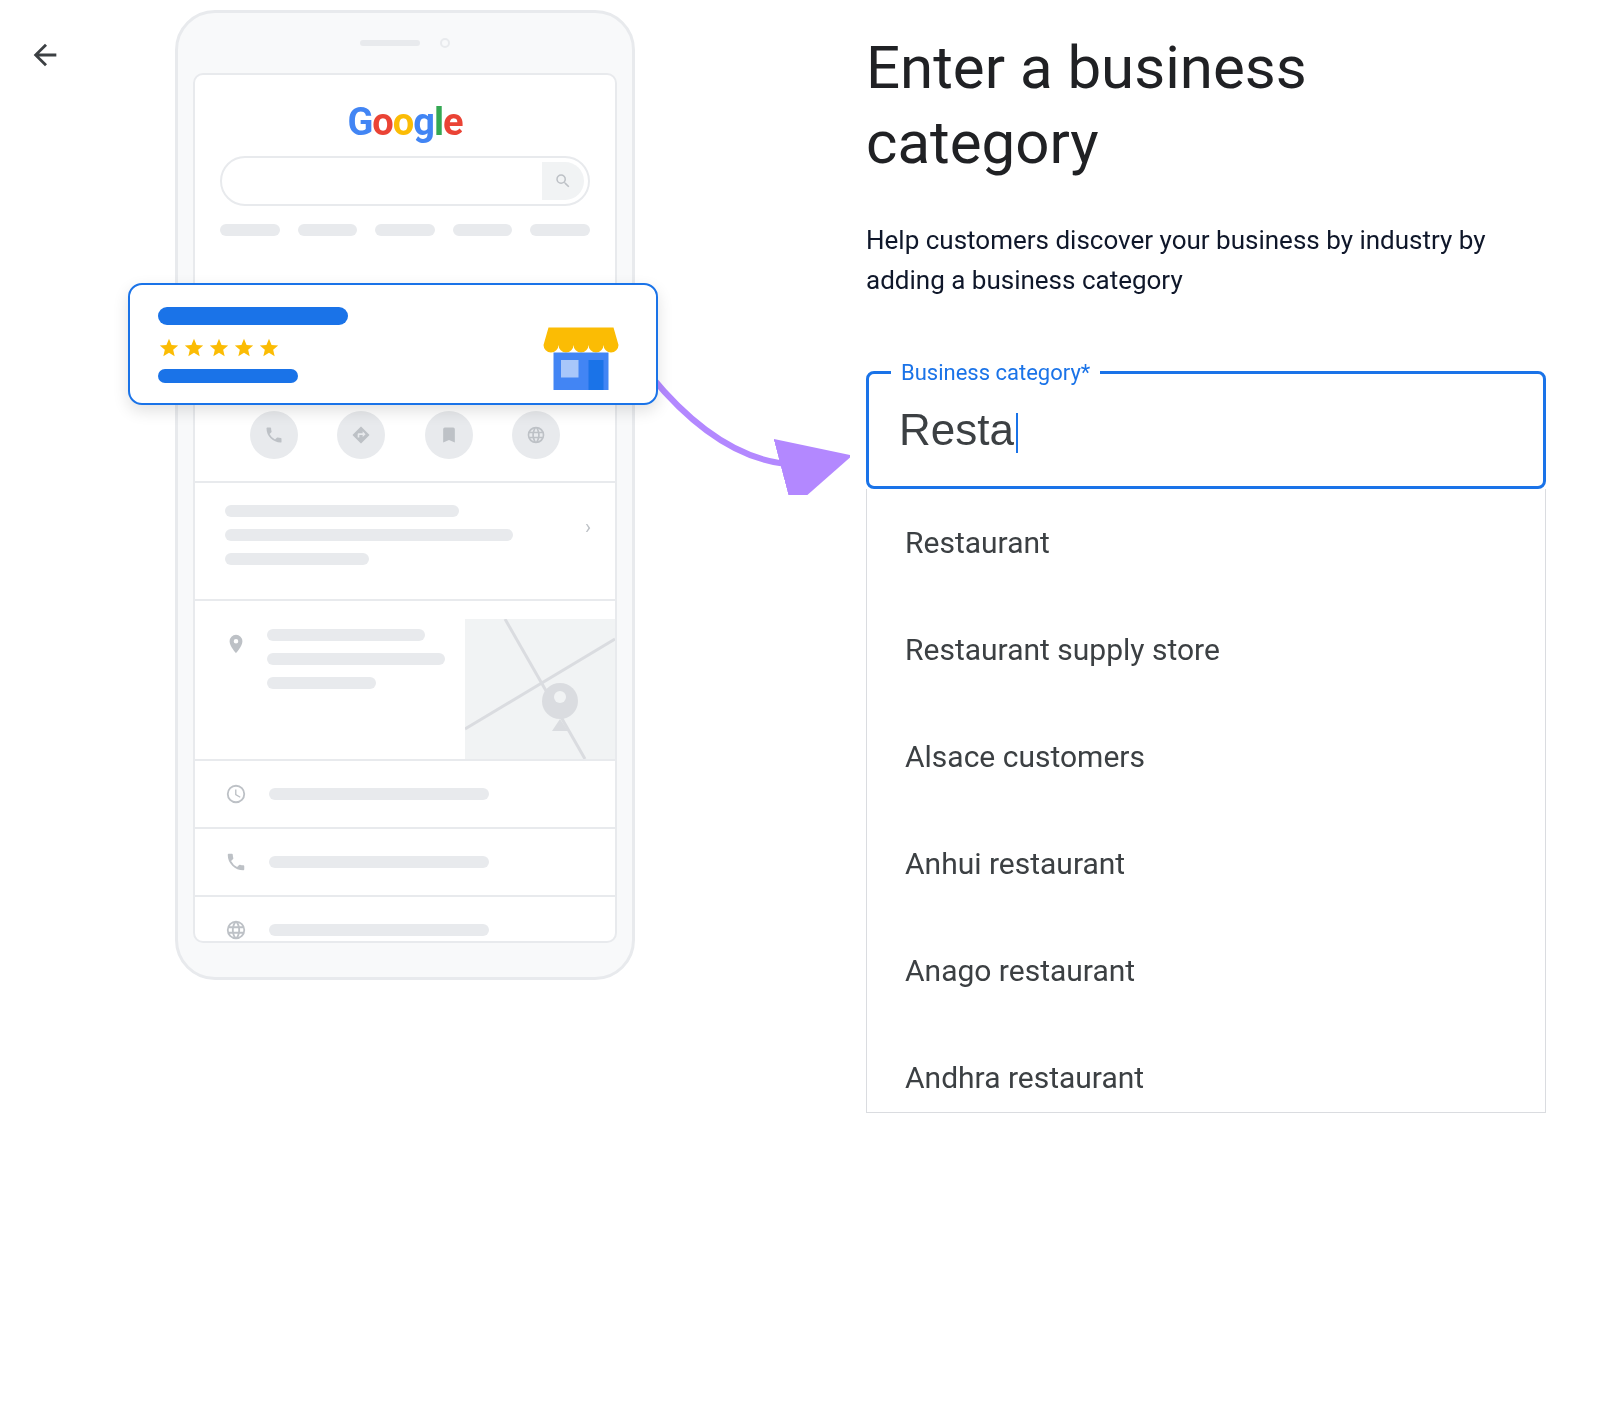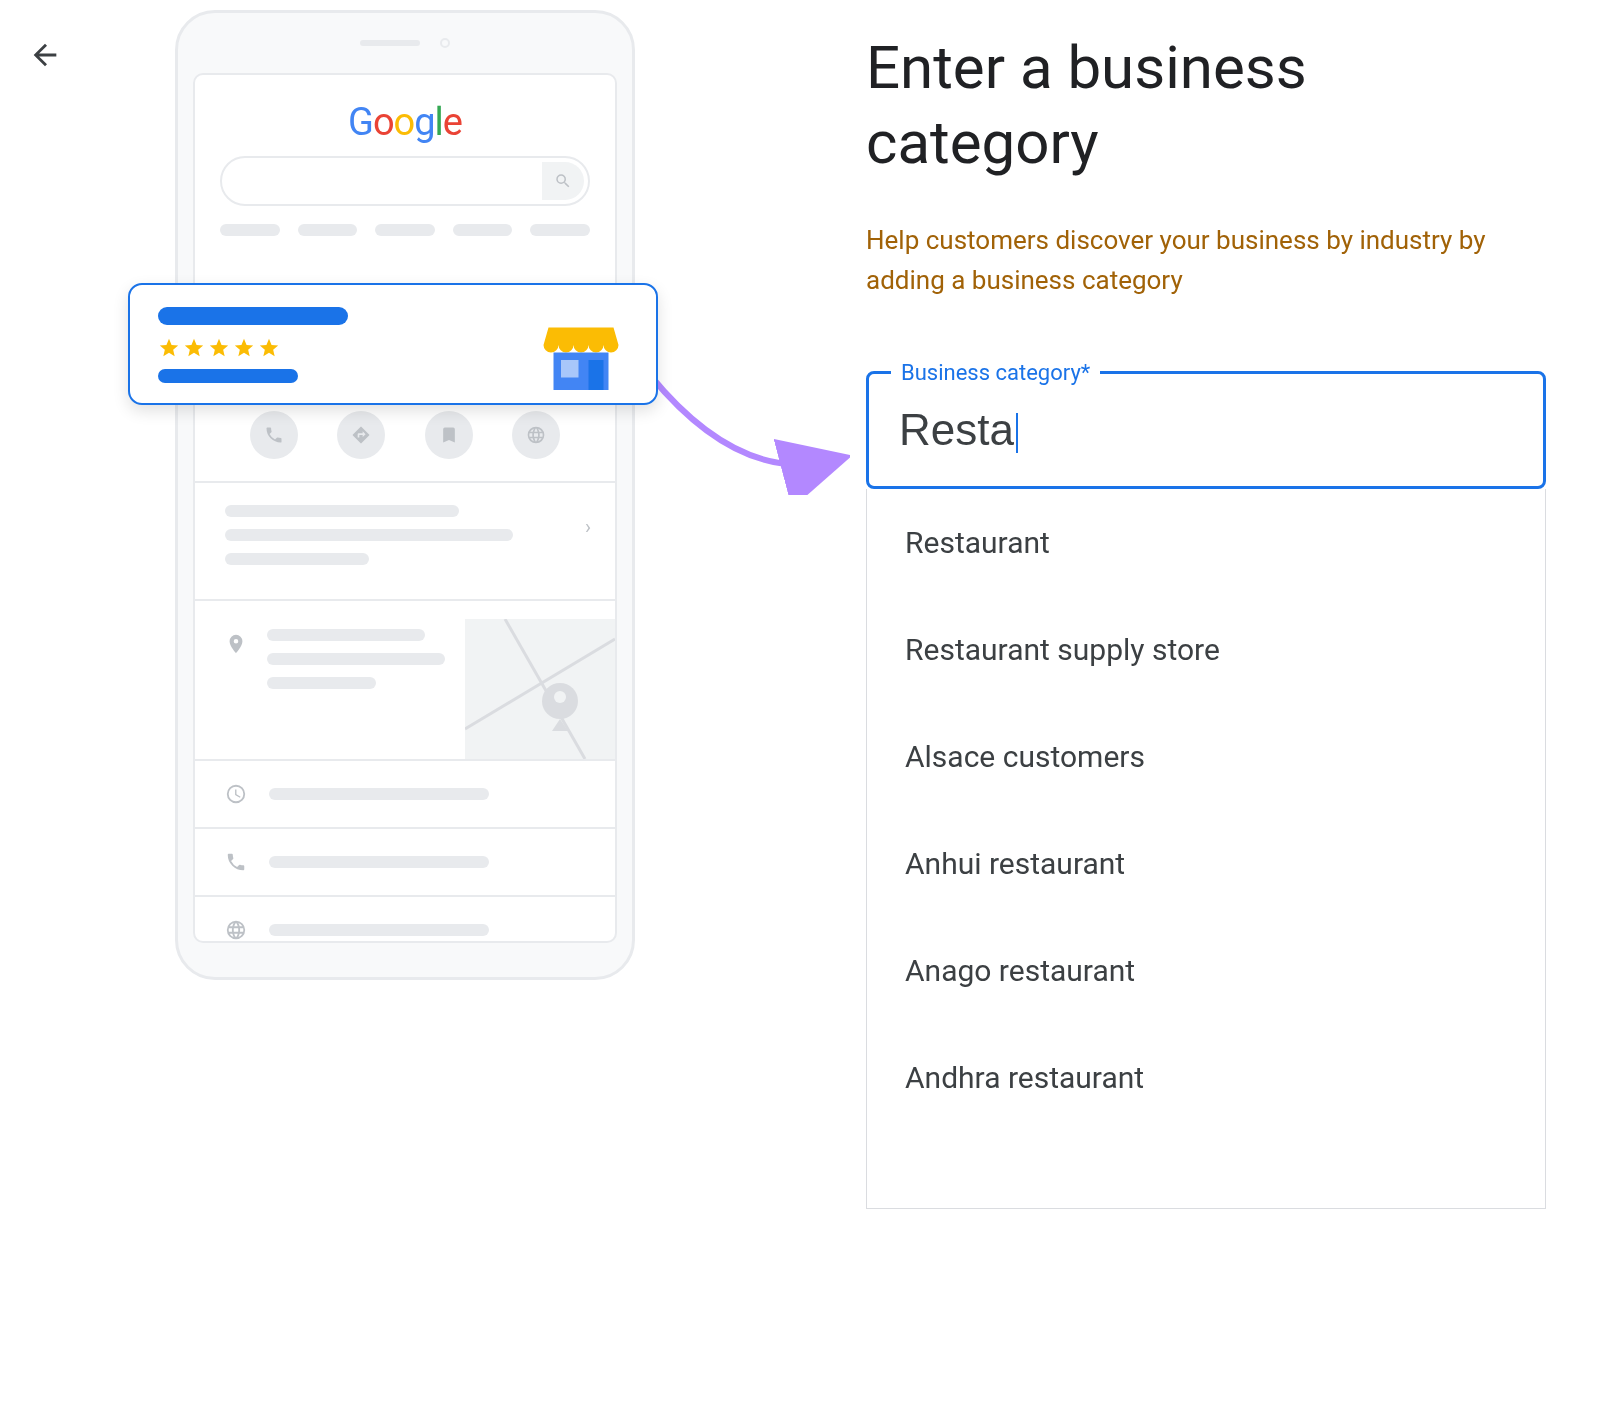--- a/index.html
+++ b/index.html
@@ -44,21 +44,21 @@
       border: 2px solid #e8eaed;
       border-radius: 10px;
       height: 870px;
       position: relative;
       overflow: hidden;
     }
     .google-logo {
       text-align:center;
       padding: 25px 0 12px;
       font-size: 38px;
-      font-weight: 400;
+      font-weight: 700;
       letter-spacing: -1px;
     }
     .g-b { color:#4285f4;} .g-r{color:#ea4335;} .g-y{color:#fbbc05;} .g-g{color:#34a853;}
     .searchbar {
       margin: 0 25px;
       height: 50px;
       border: 2px solid #e8eaed;
       border-radius: 30px;
       position: relative;
     }
@@ -114,21 +114,21 @@
     }
     .rp-title {
       font-size: 60px;
       line-height: 1.25;
       color:#202124;
       font-weight: 400;
       margin-bottom: 40px;
     }
     .rp-sub {
       font-size: 26px;
-      color:#a16207;
+      color:#0f172a;
       line-height: 1.55;
       margin-bottom: 70px;
     }
     .input-wrap {
       position: relative;
       border: 3px solid #1a73e8;
       border-radius: 8px;
       height: 118px;
       display:flex;
       align-items:center;
@@ -156,21 +156,21 @@
       display:inline-block;
       width:2px; height:40px;
       background:#1a73e8;
       margin-left:2px;
       vertical-align:middle;
     }
     .dropdown {
       border: 1px solid #dadce0;
       border-top: none;
       background:#fff;
-      height: 720px;
+      height: 624px;
       overflow-y: scroll;
       font-size: 30px;
     }
     .dd-item {
       padding: 36px 38px;
       cursor:pointer;
       color:#3c4043;
     }
 
     .dropdown::-webkit-scrollbar { width: 22px; }

